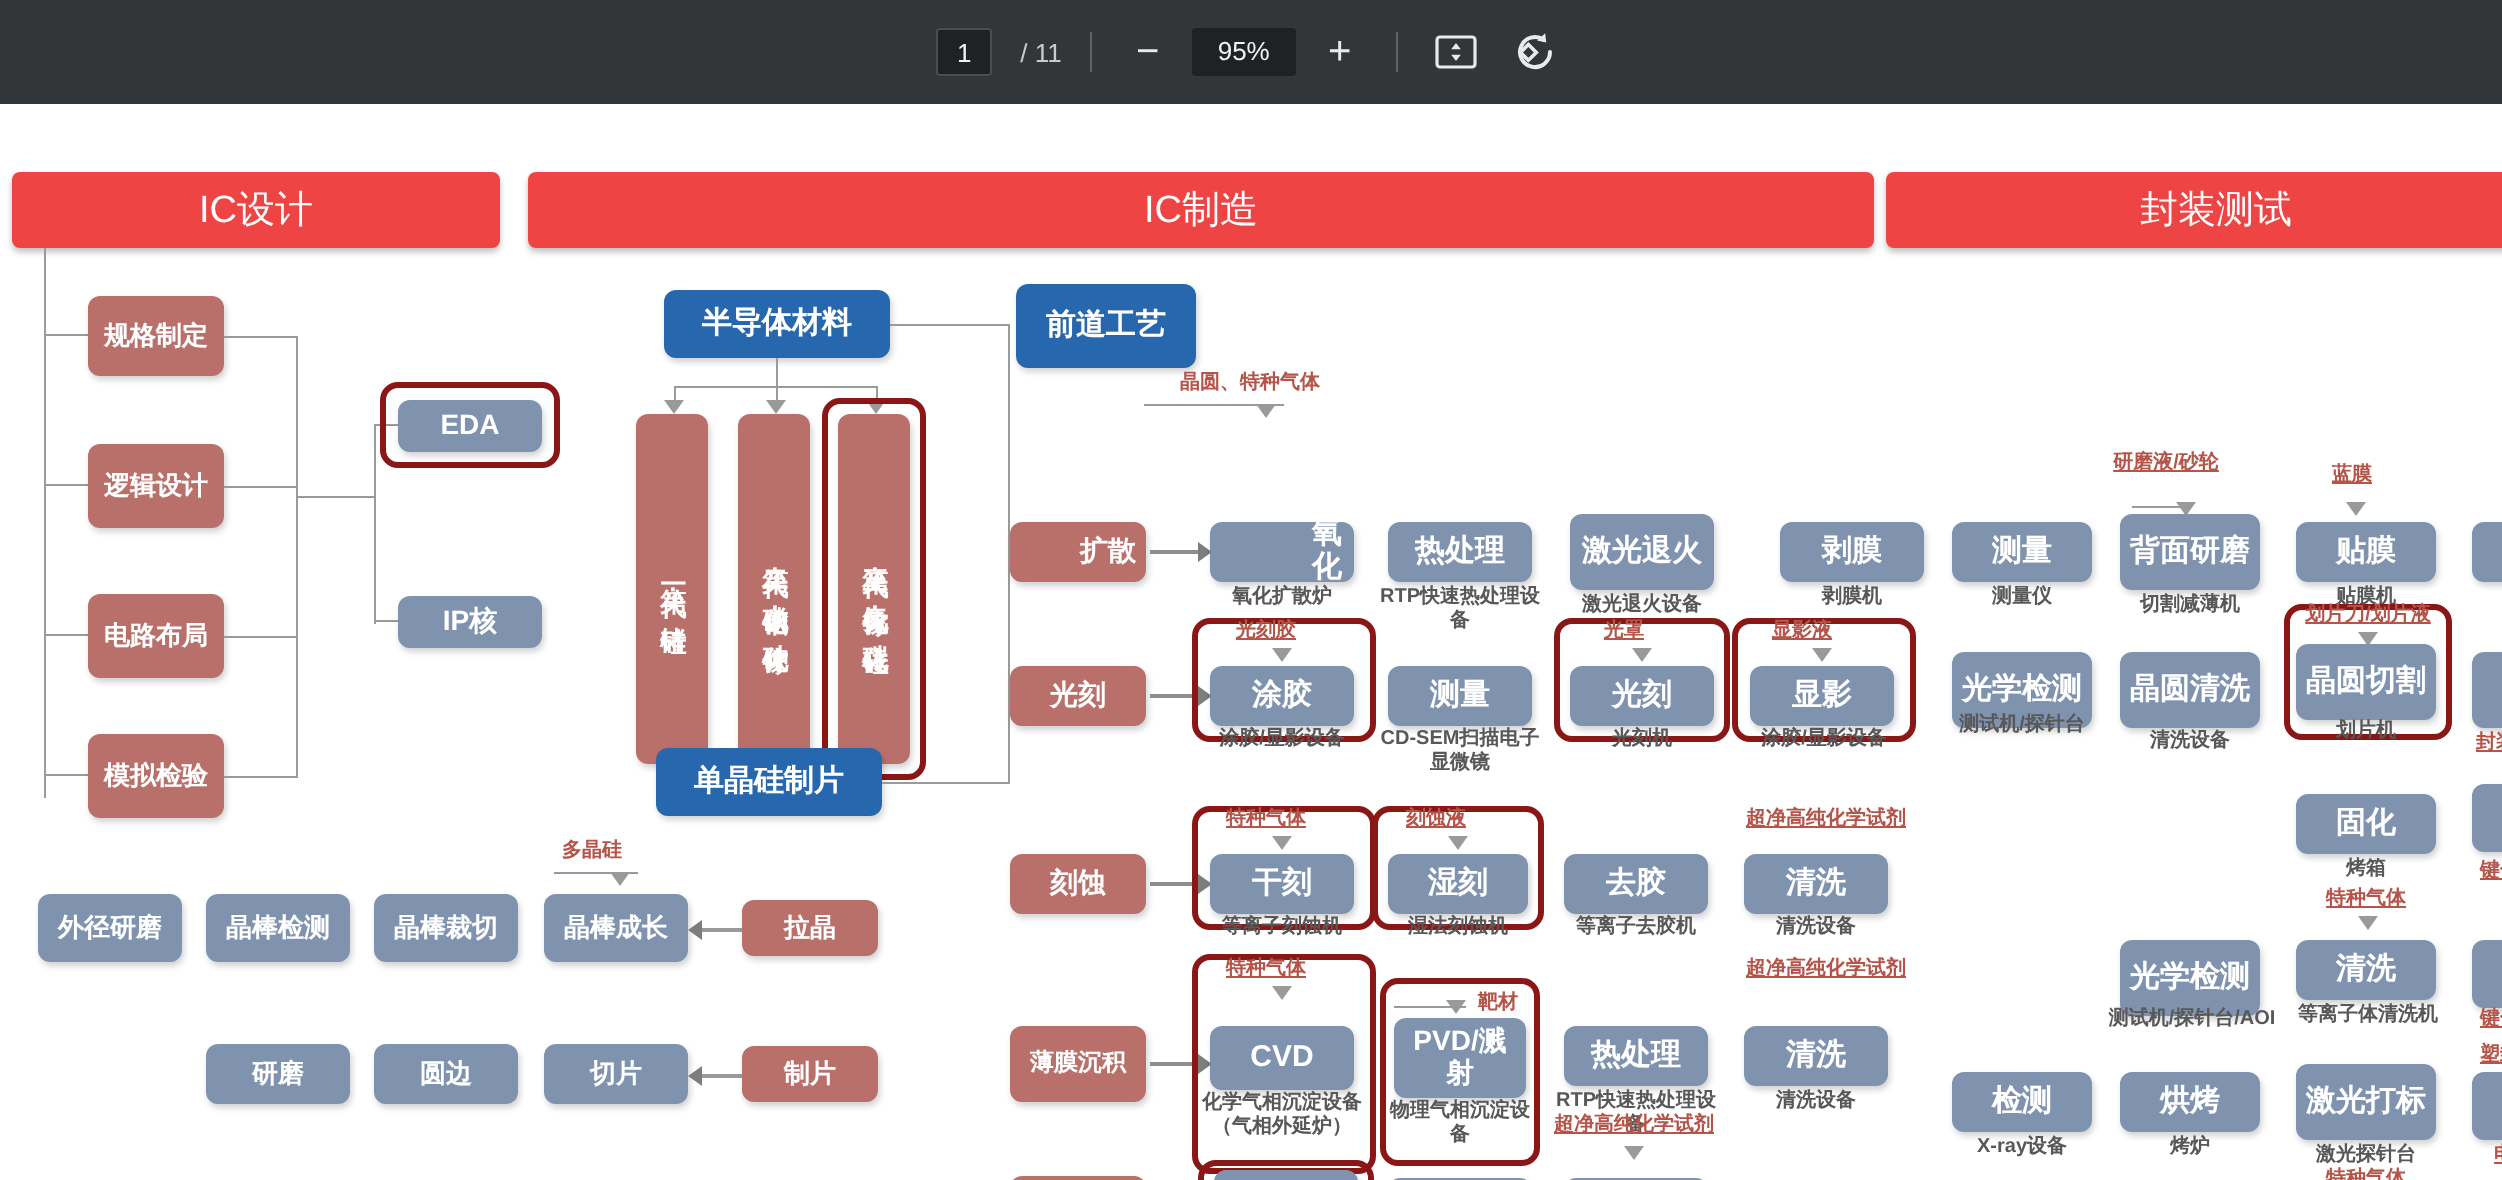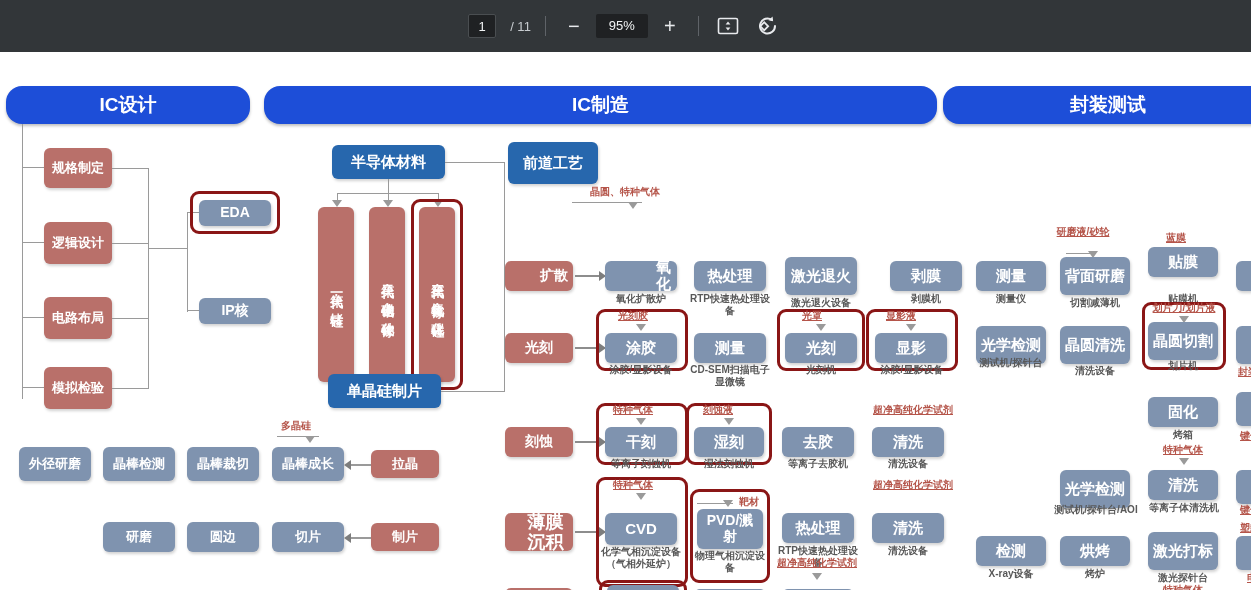--- a/index.html
+++ b/index.html
@@ -31,22 +31,22 @@
   .icon-btn{width:30px;height:26px;display:flex;align-items:center;justify-content:center;cursor:pointer;}
 
   
   #page{
     position:absolute; left:0; top:52px; width:1251px; height:538px;
     background:#ffffff; overflow:hidden;
   }
 
   
   .banner{
-    position:absolute;height:38px;border-radius:16px;background:#1d4ed8;
-    color:#fff;font-weight:bold;font-size:19px;
+    position:absolute;height:38px;border-radius:4px;background:#ef4444;
+    color:#fff;font-weight:normal;font-size:19px;
     display:flex;align-items:center;justify-content:center;
     box-shadow:0 2px 3px rgba(0,0,0,.25);
   }
 
   
   .box{
     position:absolute;border-radius:6px;display:flex;align-items:center;
     justify-content:center;text-align:center;color:#fff;font-weight:bold;
     line-height:1.12;box-shadow:1px 2px 3px rgba(0,0,0,.18);
     padding:2px 3px;
@@ -194,21 +194,21 @@
   <div class="arrowL" style="left:344px;top:481px;"></div>
 
   <div class="box darkblue" style="left:508px;top:90px;width:90px;height:42px;font-size:15px;">前道工艺</div>
   <div class="matlabel nound" style="left:565px;top:134px;width:120px;">晶圆、特种气体</div>
   <div class="ln lnh" style="left:572px;top:150px;width:70px;"></div>
   <div class="arrowD" style="left:628px;top:150px;"></div>
 
   <div class="box red" style="left:505px;top:209px;width:68px;height:30px;font-size:14px;padding-left:33px;">扩散</div>
   <div class="box red" style="left:505px;top:281px;width:68px;height:30px;font-size:14px;">光刻</div>
   <div class="box red" style="left:505px;top:375px;width:68px;height:30px;font-size:14px;">刻蚀</div>
-  <div class="box red" style="left:505px;top:461px;width:68px;height:38px;font-size:18px;padding-left:16px;">薄膜沉积</div>
+  <div class="box red" style="left:505px;top:461px;width:68px;height:38px;font-size:12px;">薄膜沉积</div>
   <div class="box red" style="left:505px;top:536px;width:68px;height:38px;font-size:14px;">离子注入</div>
 
   <div class="connR" style="left:575px;top:223px;width:26px;"></div>
   <div class="arrowR" style="left:599px;top:219px;"></div>
   <div class="connR" style="left:575px;top:295px;width:26px;"></div>
   <div class="arrowR" style="left:599px;top:291px;"></div>
   <div class="connR" style="left:575px;top:389px;width:26px;"></div>
   <div class="arrowR" style="left:599px;top:385px;"></div>
   <div class="connR" style="left:575px;top:479px;width:26px;"></div>
   <div class="arrowR" style="left:599px;top:475px;"></div>
@@ -295,21 +295,21 @@
   <div class="caption" style="left:971px;top:241px;width:80px;">测量仪</div>
 
   <div class="matlabel" style="left:1046px;top:174px;width:74px;">研磨液/砂轮</div>
   <div class="ln lnh" style="left:1066px;top:201px;width:30px;"></div>
   <div class="arrowD" style="left:1088px;top:199px;"></div>
   <div class="box blue" style="left:1060px;top:205px;width:70px;height:38px;font-size:15px;">背面研磨</div>
   <div class="caption" style="left:1054px;top:245px;width:82px;">切割减薄机</div>
 
   <div class="matlabel" style="left:1153px;top:180px;width:46px;">蓝膜</div>
   <div class="arrowD" style="left:1173px;top:199px;"></div>
-  <div class="box blue" style="left:1148px;top:195px;width:70px;height:30px;font-size:15px;">贴膜</div>
+  <div class="box blue" style="left:1148px;top:209px;width:70px;height:30px;font-size:15px;">贴膜</div>
   <div class="caption" style="left:1143px;top:241px;width:80px;">贴膜机</div>
   <div class="box blue" style="left:1236px;top:209px;width:60px;height:30px;"></div>
 
   <div class="box blue" style="left:976px;top:274px;width:70px;height:38px;font-size:15px;">光学检测</div>
   <div class="caption" style="left:968px;top:305px;width:86px;">测试机/探针台</div>
 
   <div class="box blue" style="left:1060px;top:274px;width:70px;height:38px;font-size:15px;">晶圆清洗</div>
   <div class="caption" style="left:1054px;top:313px;width:82px;">清洗设备</div>
 
   <div class="hl" style="left:1142px;top:250px;width:84px;height:68px;"></div>

